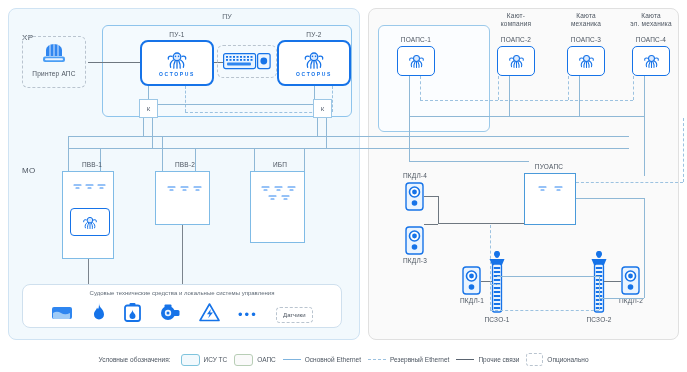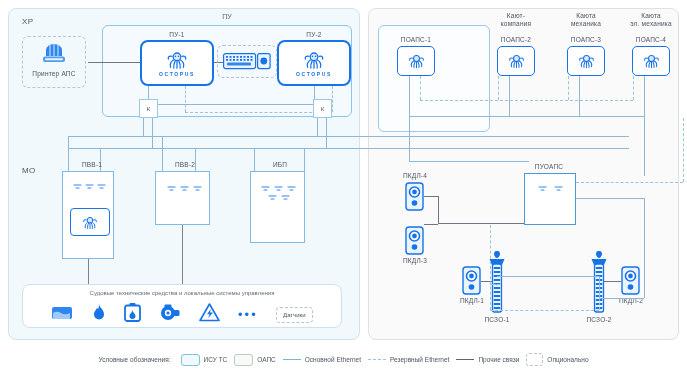--- a/index.html
+++ b/index.html
@@ -176,21 +176,21 @@
     border:1px dashed #b9c4cf;border-radius:3px;
   }
   .lg-item{display:flex;align-items:center;gap:4px;white-space:nowrap;}
 </style>
 </head>
 <body>
 
 <div id="root">
 
   <div class="zone" style="left:8px;top:8px;width:352px;height:332px;"></div>
-  <div class="zone-label" style="left:22px;top:17px;">ХР</div>
+  <div class="zone-label" style="left:22px;top:33px;">ХР</div>
   <div class="zone-label" style="left:22px;top:166px;">МО</div>
 
   <div class="zone right" style="left:368px;top:8px;width:311px;height:332px;"></div>
 
   <div class="subpanel" style="left:102px;top:25px;width:250px;height:92px;"></div>
   <div class="sub-title" style="left:102px;top:13px;width:250px;">ПУ</div>
 
   <div class="line h grey" style="left:88px;top:62px;width:52px;"></div>
 
   <div class="dashed-opt" style="left:22px;top:36px;width:64px;height:52px;"></div>

